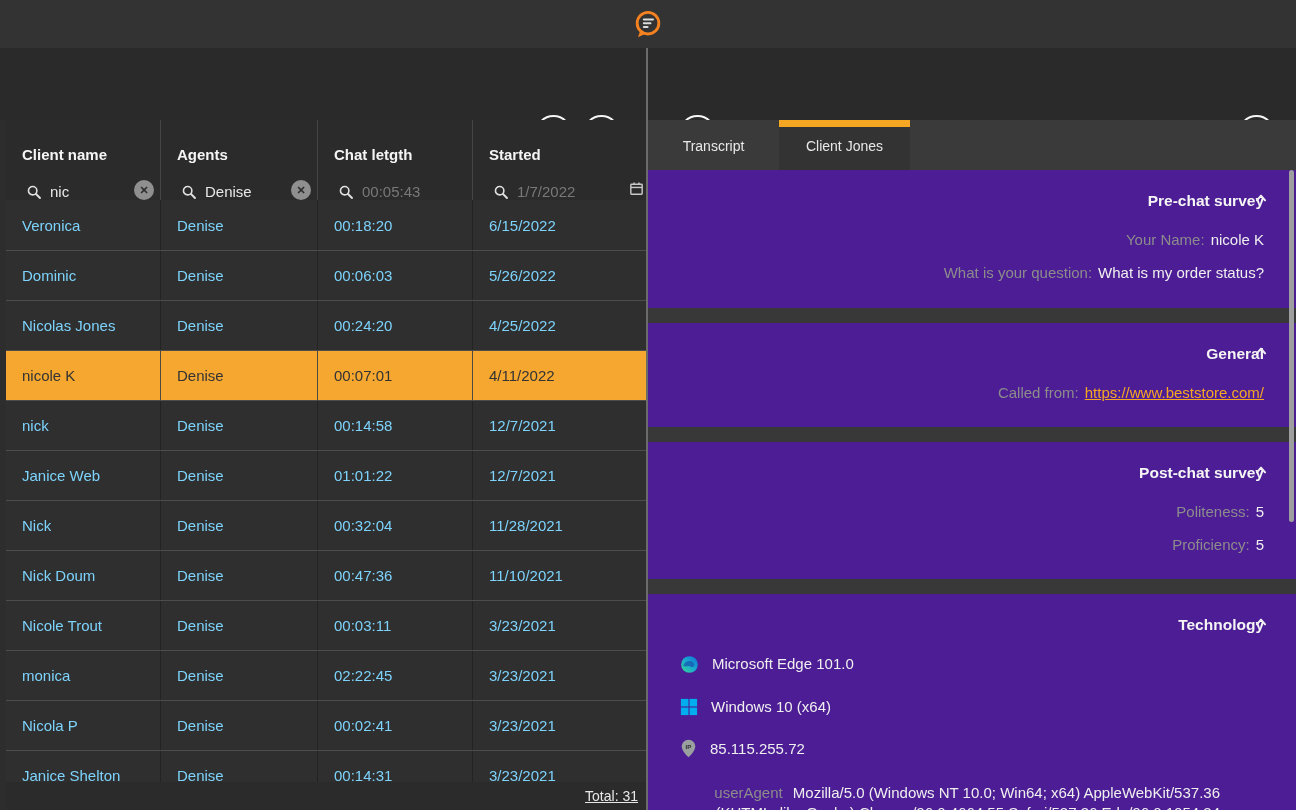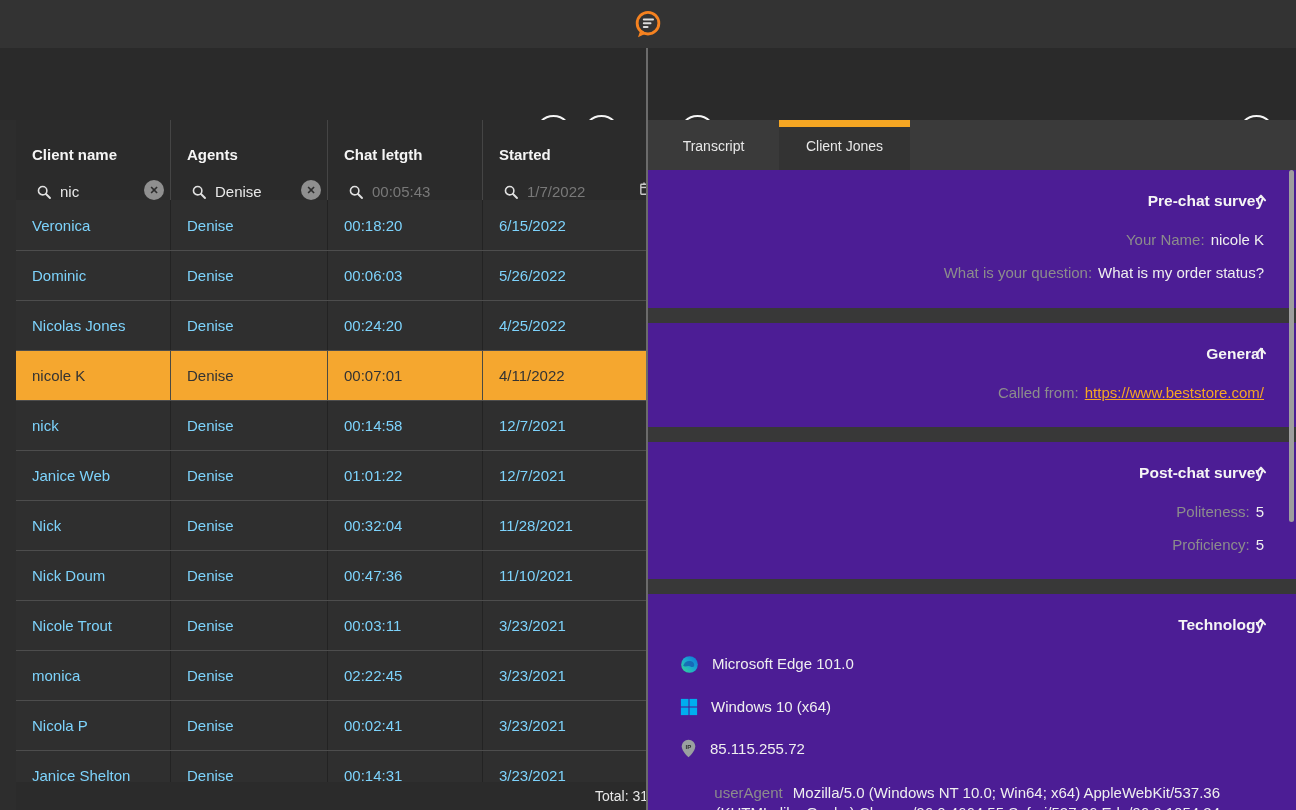--- a/index.html
+++ b/index.html
@@ -19,21 +19,21 @@
   #btn-download{left:535px;top:67px;}
   #btn-columns{left:583px;top:67px;}
   #btn-settings{left:679px;top:67px;}
   #btn-logout{left:1238px;top:67px;}
   .account-label{position:absolute;right:78px;top:78px;color:#eeeeee;font-size:15px;}
 
   
   .panel-divider{position:absolute;left:646px;top:48px;width:2px;height:762px;background:#6b6b6b;}
 
   
-  .left-panel{position:absolute;left:16px;top:120px;width:646px;height:690px;background:#2f2f2f;overflow:hidden;}
+  .left-panel{position:absolute;left:6px;top:120px;width:646px;height:690px;background:#2f2f2f;overflow:hidden;}
   .grid-row{display:grid;grid-template-columns:155px 157px 155px 179px;}
   .thead{background:#2b2b2b;}
   .th{height:45px;display:flex;align-items:flex-end;padding:0 0 2px 16px;border-right:1px solid #454545;
     color:#f5f5f5;font-size:15px;font-weight:bold;cursor:pointer;}
   .filter-cell{height:35px;display:flex;align-items:flex-end;padding-left:20px;padding-right:6px;
     border-right:1px solid #454545;position:relative;}
   .filter-cell .icon{margin-right:8px;flex:0 0 auto;}
   .filter-input{background:transparent;border:none;outline:none;color:#e8e8e8;font-size:15px;
     font-family:"Liberation Sans",sans-serif;width:100%;min-width:0;padding:0;}
   .filter-input::placeholder{color:#787878;opacity:1;}
@@ -42,21 +42,21 @@
     padding:0;margin-left:2px;}
   .cal-btn{flex:0 0 auto;background:transparent;border:none;cursor:pointer;padding:0;margin-left:2px;}
   .tbody .tr{height:50px;border-top:1px solid #4d4d4d;cursor:pointer;}
   .tbody .tr:first-child{border-top:none;}
   .td{display:flex;align-items:center;padding-left:16px;border-right:1px solid #232323;
     color:#7dd3fc;font-size:15px;}
   .tr.selected{background:#f5a72f;}
   .tr.selected .td{color:#333333;border-right-color:#4a4a42;}
   .table-footer{position:absolute;left:0;bottom:0;width:646px;height:28px;background:#2b2b2b;
     display:flex;align-items:center;justify-content:flex-end;padding-right:14px;
-    color:#e8e8e8;font-size:14px;}
+    color:#e8e8e8;font-size:14px;text-decoration:underline;}
 
   
   .right-panel{position:absolute;left:648px;top:120px;width:648px;height:690px;background:#383838;overflow:hidden;}
   .tabbar{height:50px;background:#3a3a3a;display:flex;}
   .tab{width:131px;height:50px;border:none;background:transparent;color:#e8e8e8;font-size:14px;
     font-family:"Liberation Sans",sans-serif;cursor:pointer;border-top:7px solid transparent;padding:0 0 6px 0;}
   .tab.active{background:#333333;border-top-color:#f5a623;}
   .sections{display:flex;flex-direction:column;gap:15px;}
   .section{background:#4c1d95;padding:22px 32px 24px 32px;position:relative;text-align:right;}
   .section-title{color:#f5f5f5;font-size:15.5px;font-weight:bold;margin:0 0 20px 0;}

